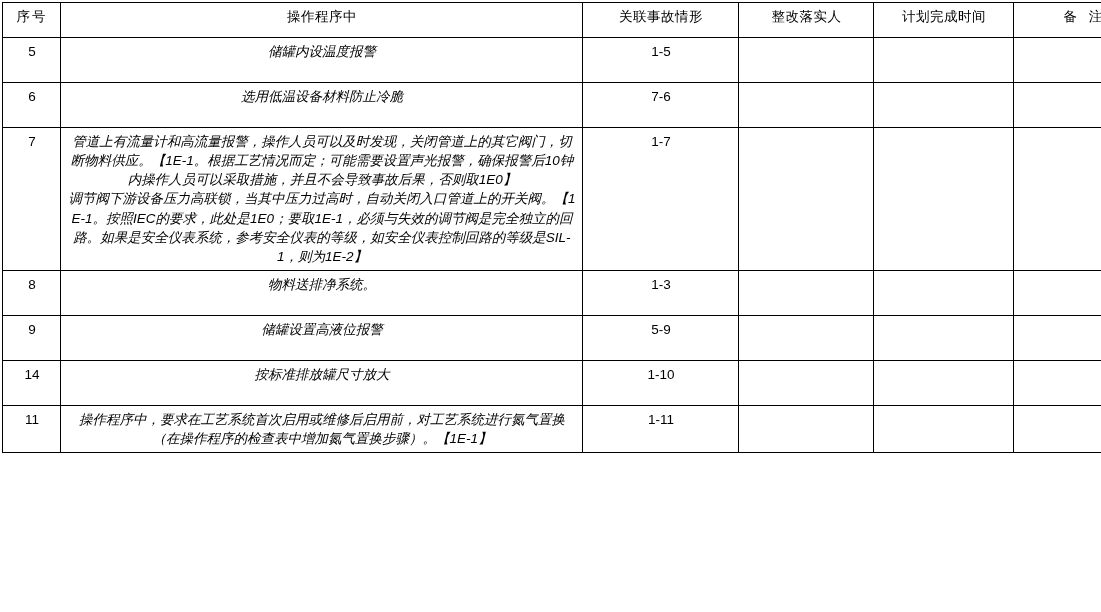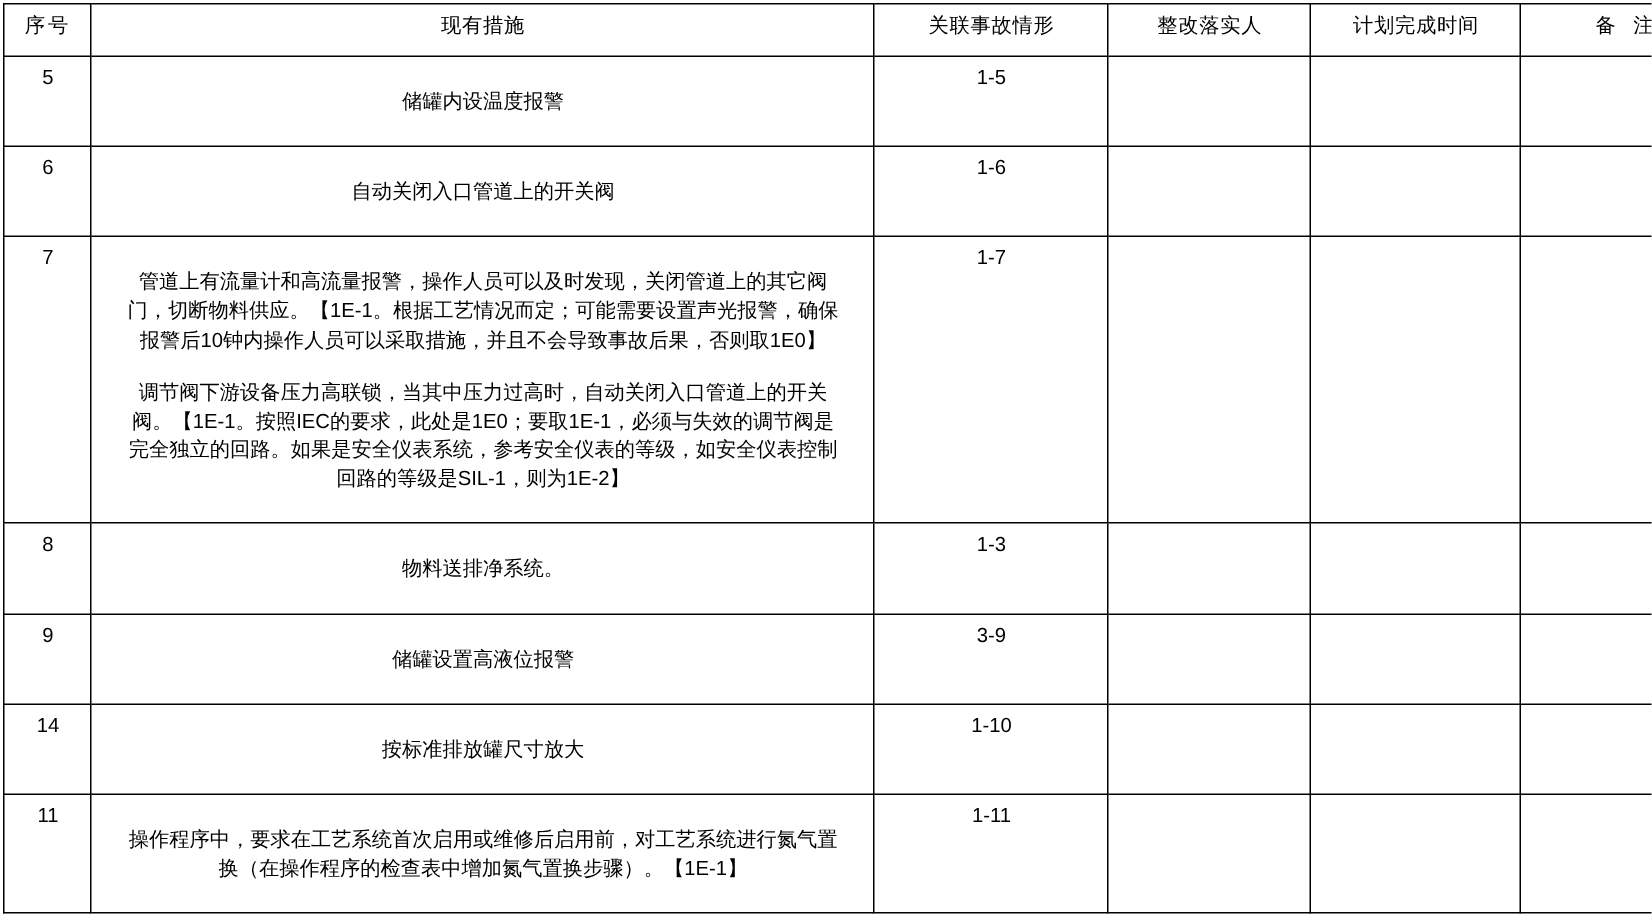--- a/index.html
+++ b/index.html
@@ -61,55 +61,55 @@
     text-align: justify;
     word-break: break-all;
   }
   td.col-case {
     font-size: 13.5px;
     padding-top: 5px;
     margin-top: 36px;
   }
   td.col-person, td.col-date, td.col-remark { }
   .r-short td { height: 36px; }
-  .measure-p { margin: 16px; }
+  .measure-p { margin: 0; font-style: italic; }
   .measure-p + .measure-p { margin-top: 0; }
 </style>
 </head>
 <body>
 
 <div class="sheet">
   <table class="measures">
     <thead>
       <tr>
         <th class="col-no">序号</th>
-        <th class="col-measure">现有措施</th>
+        <th class="col-measure">操作程序中</th>
         <th class="col-case">关联事故情形</th>
         <th class="col-person">整改落实人</th>
         <th class="col-date">计划完成时间</th>
         <th class="col-remark">备 注</th>
       </tr>
     </thead>
     <tbody>
       <tr class="r-short">
         <td class="col-no">5</td>
         <td class="col-measure">
           <p class="measure-p">储罐内设温度报警</p>
         </td>
         <td class="col-case">1-5</td>
         <td class="col-person"></td>
         <td class="col-date"></td>
         <td class="col-remark"></td>
       </tr>
       <tr class="r-short">
         <td class="col-no">6</td>
         <td class="col-measure">
-          <p class="measure-p">自动关闭入口管道上的开关阀</p>
+          <p class="measure-p">选用低温设备材料防止冷脆</p>
         </td>
-        <td class="col-case">1-6</td>
+        <td class="col-case">7-6</td>
         <td class="col-person"></td>
         <td class="col-date"></td>
         <td class="col-remark"></td>
       </tr>
       <tr>
         <td class="col-no">7</td>
         <td class="col-measure">
           <p class="measure-p">管道上有流量计和高流量报警，操作人员可以及时发现，关闭管道上的其它阀门，切断物料供应。【1E-1。根据工艺情况而定；可能需要设置声光报警，确保报警后10钟内操作人员可以采取措施，并且不会导致事故后果，否则取1E0】</p>
           <p class="measure-p">调节阀下游设备压力高联锁，当其中压力过高时，自动关闭入口管道上的开关阀。【1E-1。按照IEC的要求，此处是1E0；要取1E-1，必须与失效的调节阀是完全独立的回路。如果是安全仪表系统，参考安全仪表的等级，如安全仪表控制回路的等级是SIL-1，则为1E-2】</p>
         </td>
@@ -126,21 +126,21 @@
         <td class="col-case">1-3</td>
         <td class="col-person"></td>
         <td class="col-date"></td>
         <td class="col-remark"></td>
       </tr>
       <tr class="r-short">
         <td class="col-no">9</td>
         <td class="col-measure">
           <p class="measure-p">储罐设置高液位报警</p>
         </td>
-        <td class="col-case">3-9</td>
+        <td class="col-case">5-9</td>
         <td class="col-person"></td>
         <td class="col-date"></td>
         <td class="col-remark"></td>
       </tr>
       <tr class="r-short">
         <td class="col-no">14</td>
         <td class="col-measure">
           <p class="measure-p">按标准排放罐尺寸放大</p>
         </td>
         <td class="col-case">1-10</td>

